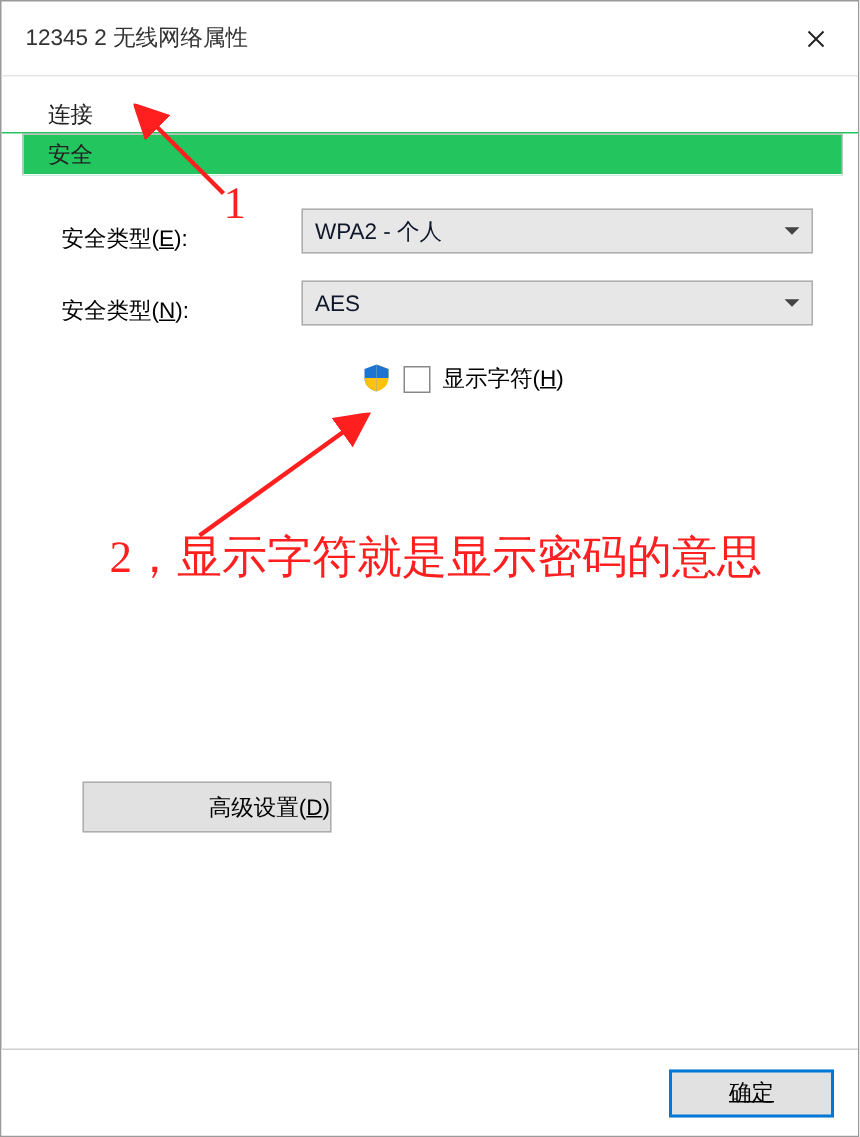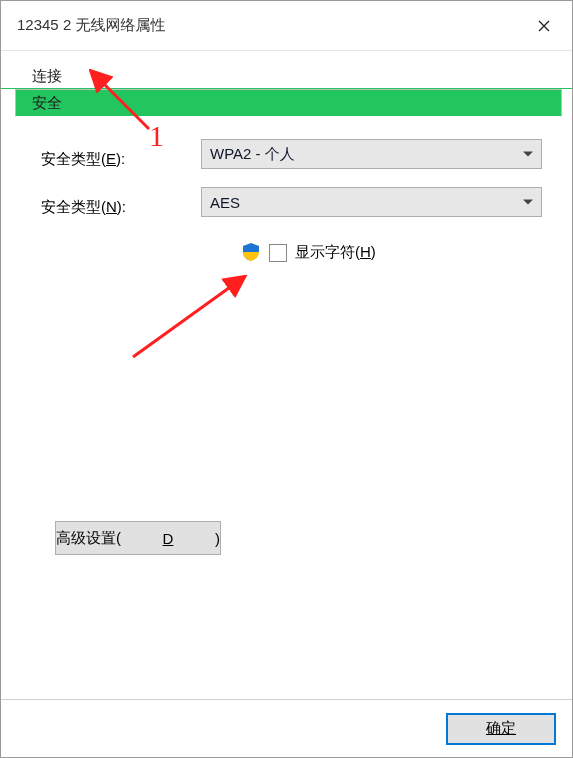--- a/index.html
+++ b/index.html
@@ -117,21 +117,21 @@
     cursor: pointer;
   }
   .checkrow .cklabel { font-size: 15px; }
   .adv-btn {
     position: absolute;
     left: 54px; top: 520px;
     height: 34px; width: 166px;
     background: #e1e1e1;
     border: 1px solid #adadad;
     font-size: 15px;
-    display: flex; align-items: center; justify-content: space-between;
+    display: flex; align-items: center; justify-content: flex-end;
     cursor: pointer;
   }
   .bottom-bar {
     position: absolute;
     left: 0; right: 0;
     height: 58px;
     border-top: 1px solid #cfcfcf;
     display: flex;
     align-items: center;
     justify-content: flex-end;
@@ -235,20 +235,21 @@
 
   <svg class="arrow-svg" style="left:88px; top:68px; width:70px; height:70px;" viewBox="0 0 70 70">
     <defs>
         <marker id="ah1" markerWidth="8" markerHeight="8" refX="2" refY="4" orient="auto">
           <polygon points="0,0 8,4 0,8" fill="#ff1f1f"></polygon>
         </marker>
       </defs>
     <line x1="60" y1="60" x2="12" y2="12" stroke="#ff1f1f" stroke-width="3" marker-end="url(#ah1)"></line>
   </svg>
 
+  <div class="anno2">2，显示字符就是显示密码的意思</div>
 
   <svg class="arrow-svg" style="left:124px; top:274px; width:140px; height:90px;" viewBox="0 0 140 90">
     <defs>
         <marker id="ah2" markerWidth="8" markerHeight="8" refX="2" refY="4" orient="auto">
           <polygon points="0,0 8,4 0,8" fill="#ff1f1f"></polygon>
         </marker>
       </defs>
     <line x1="8" y1="82" x2="108" y2="10" stroke="#ff1f1f" stroke-width="3" marker-end="url(#ah2)"></line>
   </svg>
 

